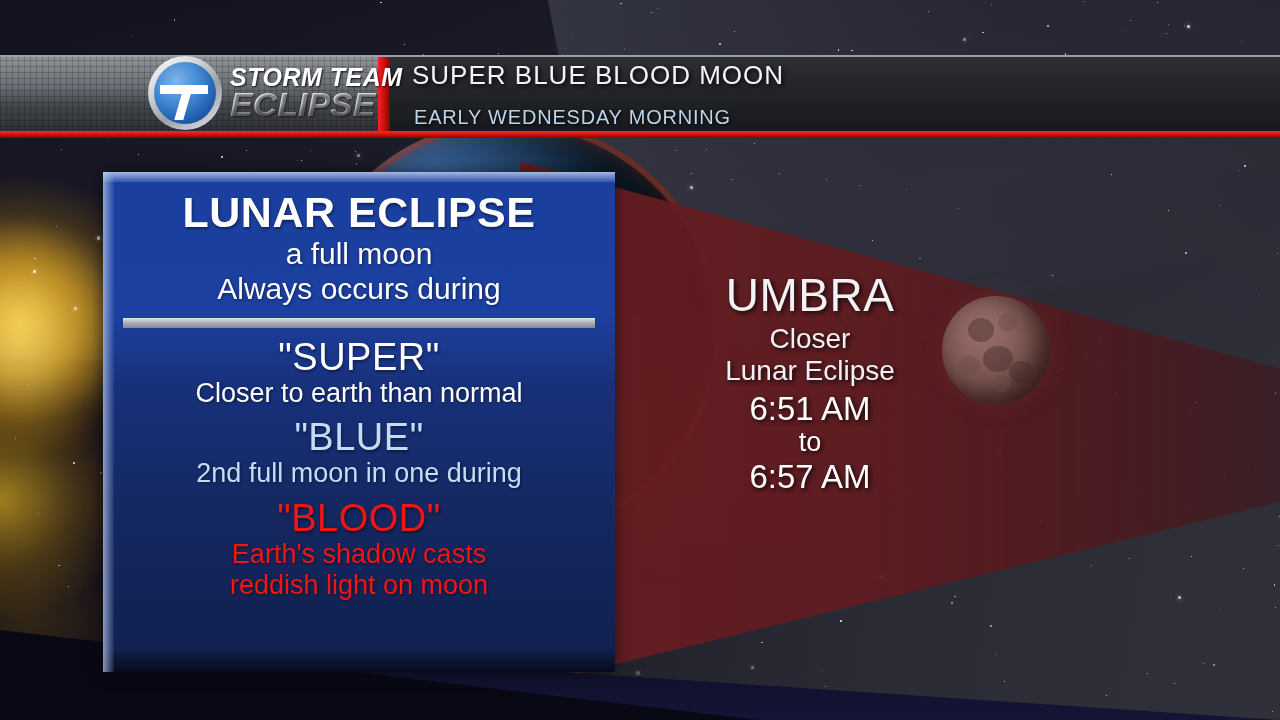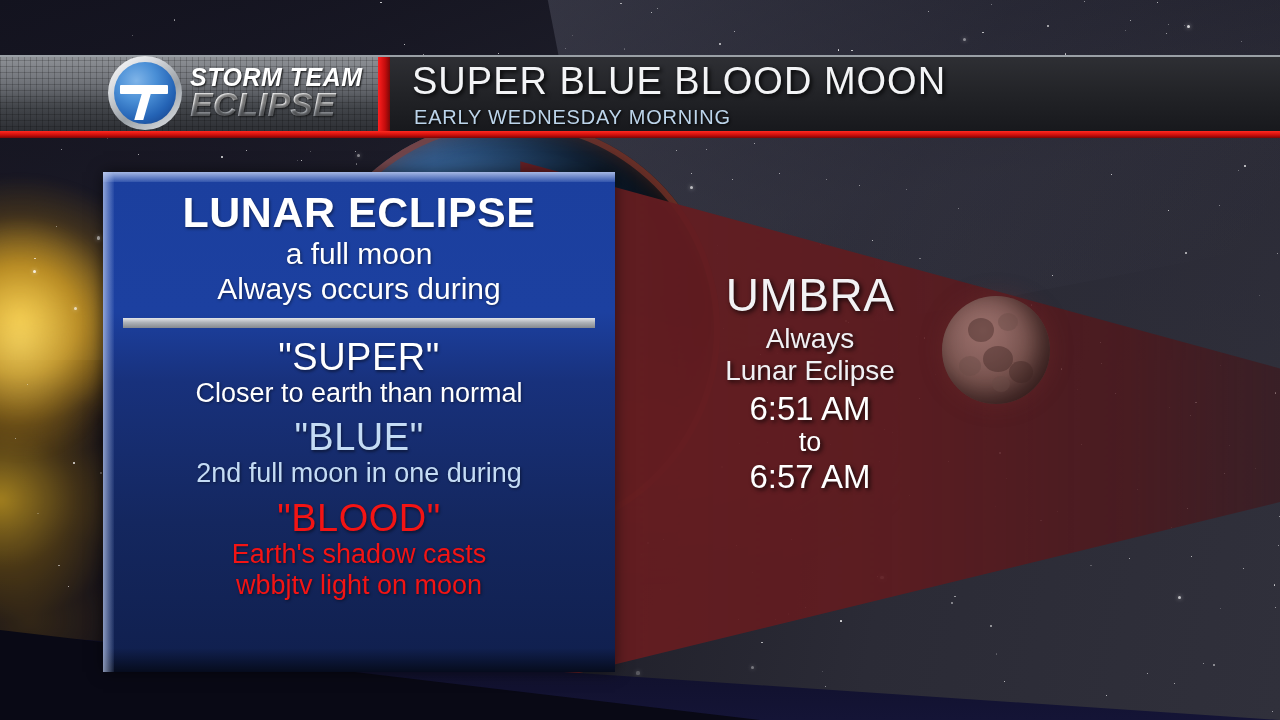--- a/index.html
+++ b/index.html
@@ -122,21 +122,21 @@
   .header-right{
     position:absolute; left:390px; top:0; width:890px; height:76px;
     background:linear-gradient(180deg, #2e2f34 0%, #232428 45%, #17181c 100%);
   }
   .header-underline{
     position:absolute; left:0; top:131px; width:1280px; height:7px;
     background:linear-gradient(180deg, #ff2a20 0%, #cf0f0c 55%, #7c0606 100%);
   }
 
   
-  .logo-wrap{ position:absolute; left:108px; top:56px; display:flex; align-items:center; gap:8px; }
+  .logo-wrap{ position:absolute; left:108px; top:56px; display:flex; align-items:center; gap:8px;padding-left:40px; }
   .logo-circle{
     position:relative; width:74px; height:74px; border-radius:50%;
     background:linear-gradient(145deg,#ffffff 0%, #d6d9dd 30%, #9aa0a6 60%, #e8ebee 100%);
     display:flex; align-items:center; justify-content:center;
   }
   .logo-inner{
     width:62px; height:62px; border-radius:50%;
     background:radial-gradient(circle at 36% 30%, #7fb4e8 0%, #4a8fd6 34%, #2463b5 66%, #13367a 100%);
     position:relative; overflow:hidden;
   }
@@ -158,21 +158,21 @@
     letter-spacing:.5px; text-shadow:1px 1px 2px rgba(0,0,0,.8);
   }
   .logo-text .t2{
     font-size:34px; font-weight:bold; font-style:italic;
     background:linear-gradient(180deg,#ffffff 0%, #ffffff 45%, #b8bcc2 72%, #8d9198 100%);
     -webkit-background-clip:text; background-clip:text; color:transparent;
     letter-spacing:0px; text-shadow:1px 1px 2px rgba(0,0,0,.55);
   }
   .title-main{
     position:absolute; left:412px; top:60px;
-    font-size:38px; font-weight:normal; color:#f3f4f6; letter-spacing:1px;
+    font-size:26px; font-weight:normal; color:#f3f4f6; letter-spacing:1px;
     text-shadow:2px 2px 4px rgba(0,0,0,.9);
   }
   .title-sub{
     position:absolute; left:414px; top:106px;
     font-size:20px; color:#bcd4ea; letter-spacing:.8px;
     text-shadow:1px 1px 3px rgba(0,0,0,.9);
   }
   .site-tag{
     position:absolute; left:228px; top:139px; width:150px; height:25px;
     background:rgba(8,8,10,.88);
@@ -653,29 +653,29 @@
       </div>
 
       <div class="sec">
         <div class="sec-head c-blue">"BLUE"</div>
         <div class="sec-body c-blue">2nd full moon in one during</div>
       </div>
 
       <div class="sec">
         <div class="sec-head c-red">"BLOOD"</div>
         <div class="sec-body c-red">Earth's shadow casts</div>
-        <div class="sec-body c-red">wbbjtv light on moon</div>
+        <div class="sec-body c-red">reddish light on moon</div>
       </div>
 
     </div>
     <div class="panel-shade-bot"></div>
   </div>
 
   <div class="umbra-text">
     <div class="umbra-title">UMBRA</div>
-    <div class="umbra-l1">Always</div>
+    <div class="umbra-l1">Closer</div>
     <div class="umbra-l2">Lunar Eclipse</div>
     <div class="umbra-time">6:51 AM</div>
     <div class="umbra-to">to</div>
     <div class="umbra-time">6:57 AM</div>
   </div>
 
 </div>
 
 </body></html>

